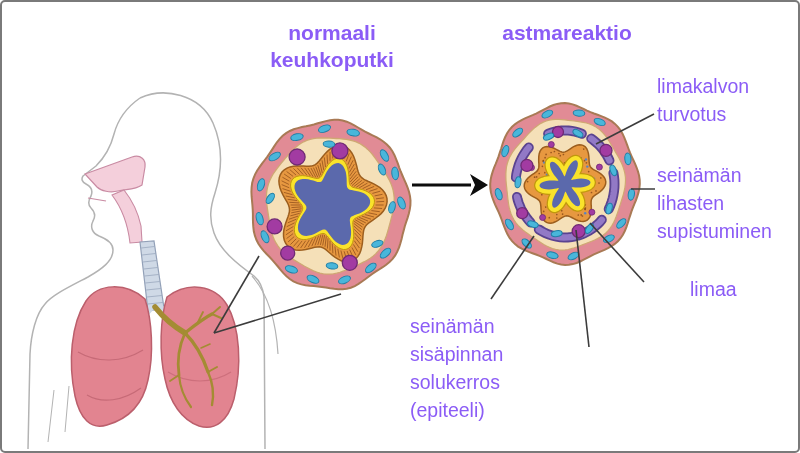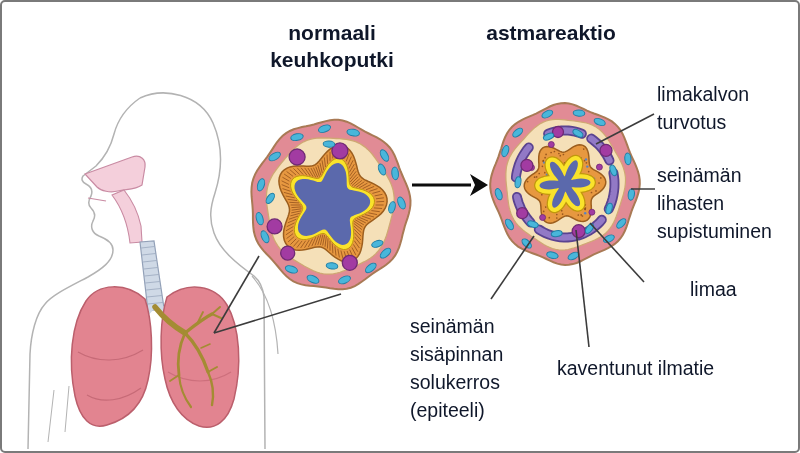--- a/index.html
+++ b/index.html
@@ -1,20 +1,20 @@
 <!DOCTYPE html>
 <html><head>
 <meta charset="utf-8">
 <style>
   html,body{margin:0;padding:0;background:#ffffff;}
   #stage{position:relative;width:796px;height:449px;background:#ffffff;
          border:2px solid #7a7a7a;border-radius:5px;overflow:hidden;
          font-family:"Liberation Sans", sans-serif;}
   #scene{position:absolute;left:0;top:0;}
-  .txt{position:absolute;white-space:pre-line;color:#0f172a;}
+  .txt{position:absolute;white-space:pre-line;color:#8b5cf6;}
   .title{font-weight:bold;font-size:21px;line-height:27px;text-align:center;}
   .lbl{font-size:19.5px;line-height:28px;}
 </style>
 </head>
 <body>
 
 <div id="stage">
   <svg id="scene" width="796" height="449" viewBox="0 0 796 449">
     <g id="human-figure">
         <path d="M138,96 C162,85 198,92 211,121 C221,144 220,169 213,191 C208,206 207,217 212,231 C218,248 234,261 252,274 C258,279 261,286 262,295 L263,447" fill="none" stroke="#b3b3b3" stroke-width="1.5" stroke-linejoin="round"></path>
@@ -349,26 +349,25 @@
         <path d="M594,142 L652,112" stroke="#3c3c3c" stroke-width="1.6" fill="none"></path>
         <path d="M629,187 L653,187" stroke="#3c3c3c" stroke-width="1.6" fill="none"></path>
         <path d="M588,221 L642,280" stroke="#3c3c3c" stroke-width="1.6" fill="none"></path>
         <path d="M532,234 L489,297" stroke="#3c3c3c" stroke-width="1.6" fill="none"></path>
         <path d="M574,228 L587,345" stroke="#3c3c3c" stroke-width="1.6" fill="none"></path>
       </g>
   </svg>
 
   <div class="txt title" style="left:245px;top:17px;width:170px;">normaali
 keuhkoputki</div>
-  <div class="txt title" style="left:464px;top:17px;width:170px;">astmareaktio</div>
+  <div class="txt title" style="left:480px;top:17px;width:170px;">astmareaktio</div>
 
-  <div class="txt lbl" style="left:655px;top:70px;margin-top:8px;">limakalvon
+  <div class="txt lbl" style="left:655px;top:70px;">limakalvon
 turvotus</div>
   <div class="txt lbl" style="left:655px;top:159px;">seinämän
 lihasten
 supistuminen</div>
   <div class="txt lbl" style="left:688px;top:273px;">limaa</div>
   <div class="txt lbl" style="left:408px;top:310px;">seinämän
 sisäpinnan
 solukerros
 (epiteeli)</div>
-  <div class="txt lbl" style="left:555px;top:352px;">kaventunut ilmatie</div>
 </div>
 
 </body></html>

